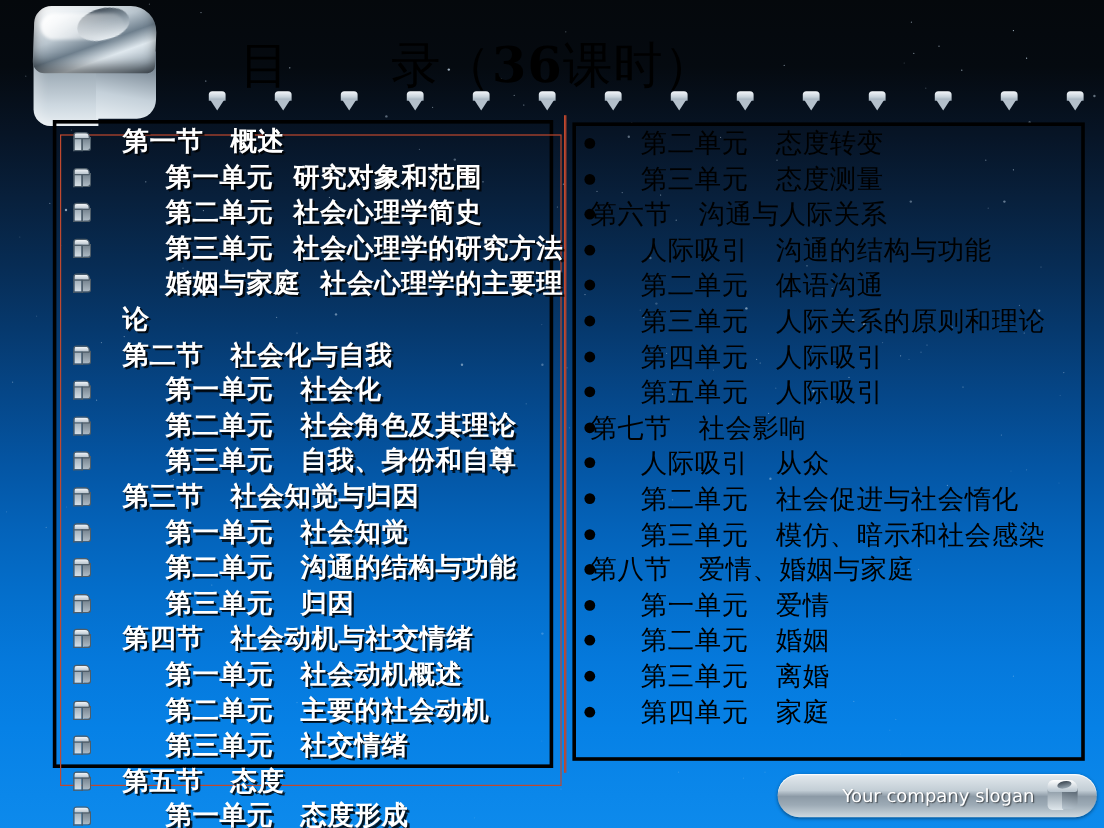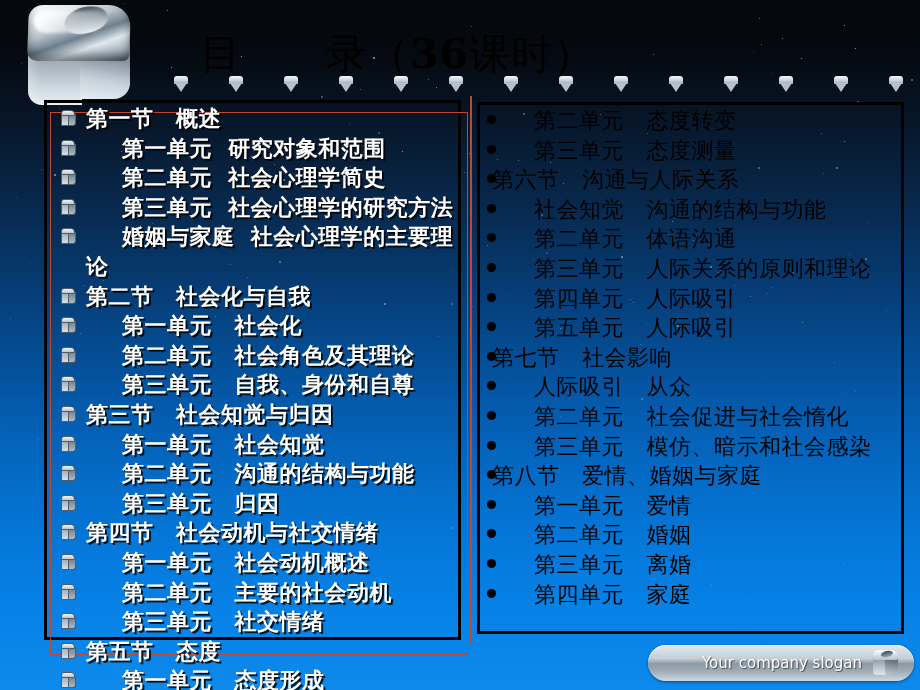--- a/index.html
+++ b/index.html
@@ -163,21 +163,21 @@
   #list-left {
     position: absolute;
     left: 50px;
     top: 104px;
     width: 420px;
     font-family: "DejaVu Sans", "Liberation Sans", sans-serif;
   }
   #list-left .row {
     position: relative;
     min-height: 29.6px;
-    padding-left: 36px;
+    padding-left: 52px;
   }
   #list-left .cube {
     position: absolute;
     left: 10px;
     top: 6px;
     width: 17px;
     height: 17px;
   }
   #list-left .cube .ct {
     position: absolute; left: 1px; top: 0;
@@ -700,21 +700,21 @@
       <div class="row">
         <span class="dot"></span>
         <span class="txt unit">第三单元　态度测量</span>
       </div>
       <div class="row">
         <span class="dot"></span>
         <span class="txt sec">第六节　沟通与人际关系</span>
       </div>
       <div class="row">
         <span class="dot"></span>
-        <span class="txt unit">社会知觉　沟通的结构与功能</span>
+        <span class="txt unit">人际吸引　沟通的结构与功能</span>
       </div>
       <div class="row">
         <span class="dot"></span>
         <span class="txt unit">第二单元　体语沟通</span>
       </div>
       <div class="row">
         <span class="dot"></span>
         <span class="txt unit">第三单元　人际关系的原则和理论</span>
       </div>
       <div class="row">

